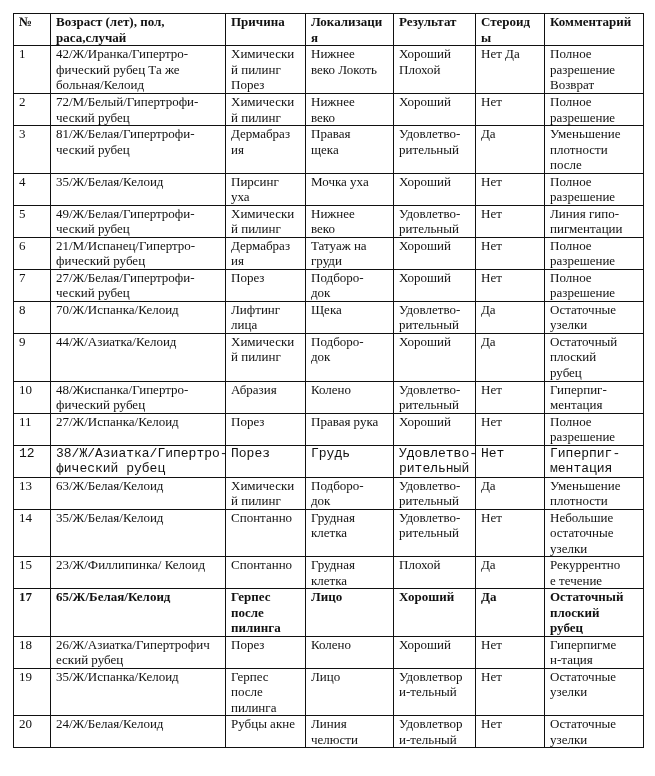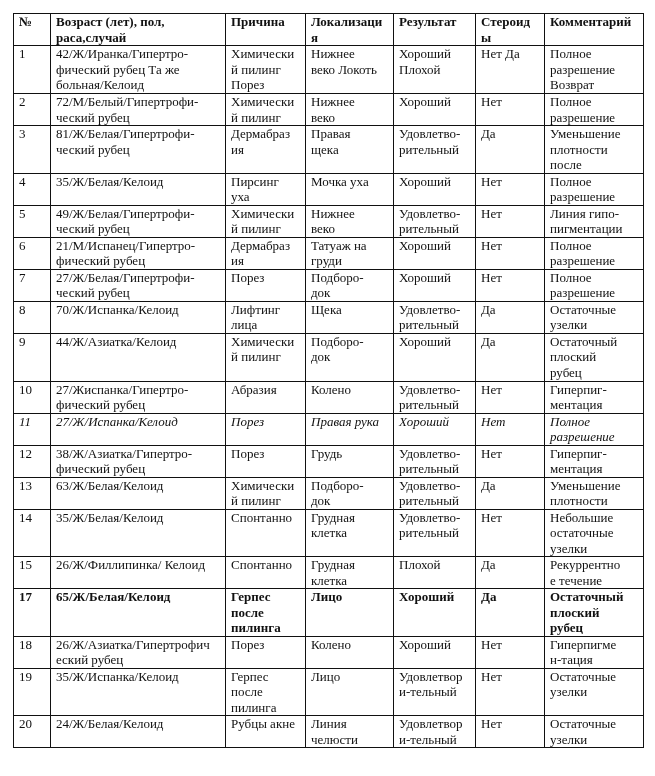--- a/index.html
+++ b/index.html
@@ -283,42 +283,42 @@
         </td>
         <td>
           <span class="cell-line">Остаточный</span>
           <span class="cell-line">плоский</span>
           <span class="cell-line">рубец</span>
         </td>
       </tr>
       <tr style="height: 31px;">
         <td>10</td>
         <td>
-          <span class="cell-line">27/Жиспанка/Гипертро-</span>
+          <span class="cell-line">48/Жиспанка/Гипертро-</span>
           <span class="cell-line">фический рубец</span>
         </td>
         <td>
           <span class="cell-line">Абразия</span>
         </td>
         <td>
           <span class="cell-line">Колено</span>
         </td>
         <td>
           <span class="cell-line">Удовлетво-</span>
           <span class="cell-line">рительный</span>
         </td>
         <td>
           <span class="cell-line">Нет</span>
         </td>
         <td>
           <span class="cell-line">Гиперпиг-</span>
           <span class="cell-line">ментация</span>
         </td>
       </tr>
-      <tr style="height: 32px; font-style: italic;">
+      <tr style="height: 32px;">
         <td>11</td>
         <td>
           <span class="cell-line">27/Ж/Испанка/Келоид</span>
         </td>
         <td>
           <span class="cell-line">Порез</span>
         </td>
         <td>
           <span class="cell-line">Правая рука</span>
         </td>
@@ -326,21 +326,21 @@
           <span class="cell-line">Хороший</span>
         </td>
         <td>
           <span class="cell-line">Нет</span>
         </td>
         <td>
           <span class="cell-line">Полное</span>
           <span class="cell-line">разрешение</span>
         </td>
       </tr>
-      <tr style="height: 31px;">
+      <tr style="height: 31px; font-family: Liberation Mono, monospace;">
         <td>12</td>
         <td>
           <span class="cell-line">38/Ж/Азиатка/Гипертро-</span>
           <span class="cell-line">фический рубец</span>
         </td>
         <td>
           <span class="cell-line">Порез</span>
         </td>
         <td>
           <span class="cell-line">Грудь</span>
@@ -403,21 +403,21 @@
         </td>
         <td>
           <span class="cell-line">Небольшие</span>
           <span class="cell-line">остаточные</span>
           <span class="cell-line">узелки</span>
         </td>
       </tr>
       <tr style="height: 32px;">
         <td>15</td>
         <td>
-          <span class="cell-line">26/Ж/Филлипинка/ Келоид</span>
+          <span class="cell-line">23/Ж/Филлипинка/ Келоид</span>
         </td>
         <td>
           <span class="cell-line">Спонтанно</span>
         </td>
         <td>
           <span class="cell-line">Грудная</span>
           <span class="cell-line">клетка</span>
         </td>
         <td>
           <span class="cell-line">Плохой</span>

